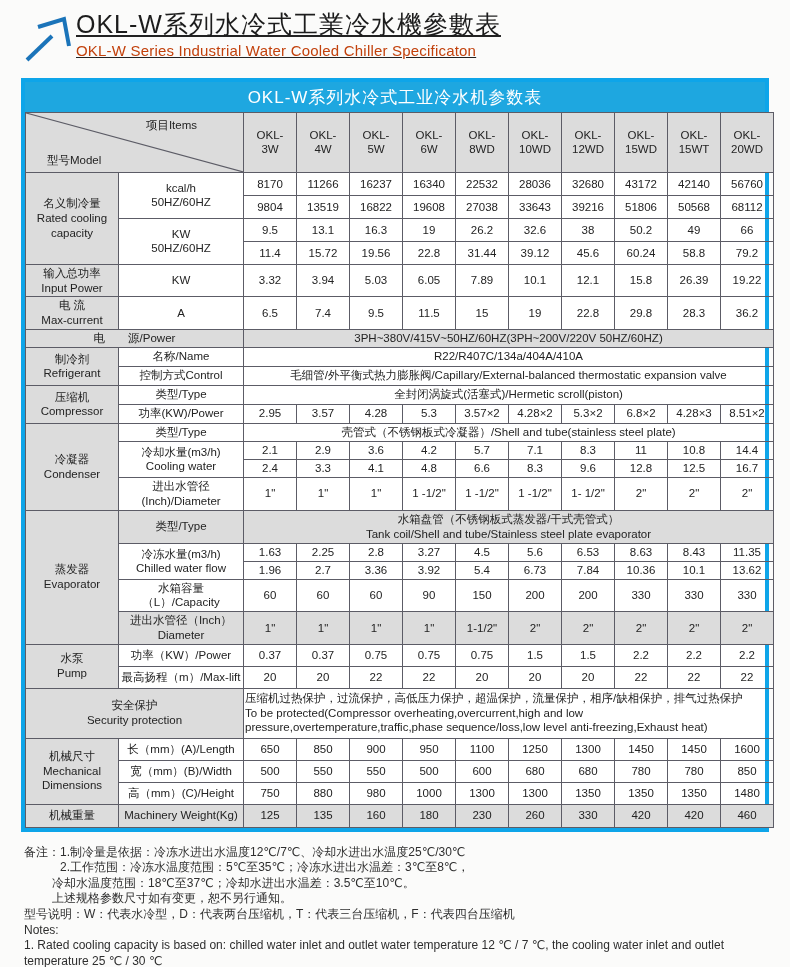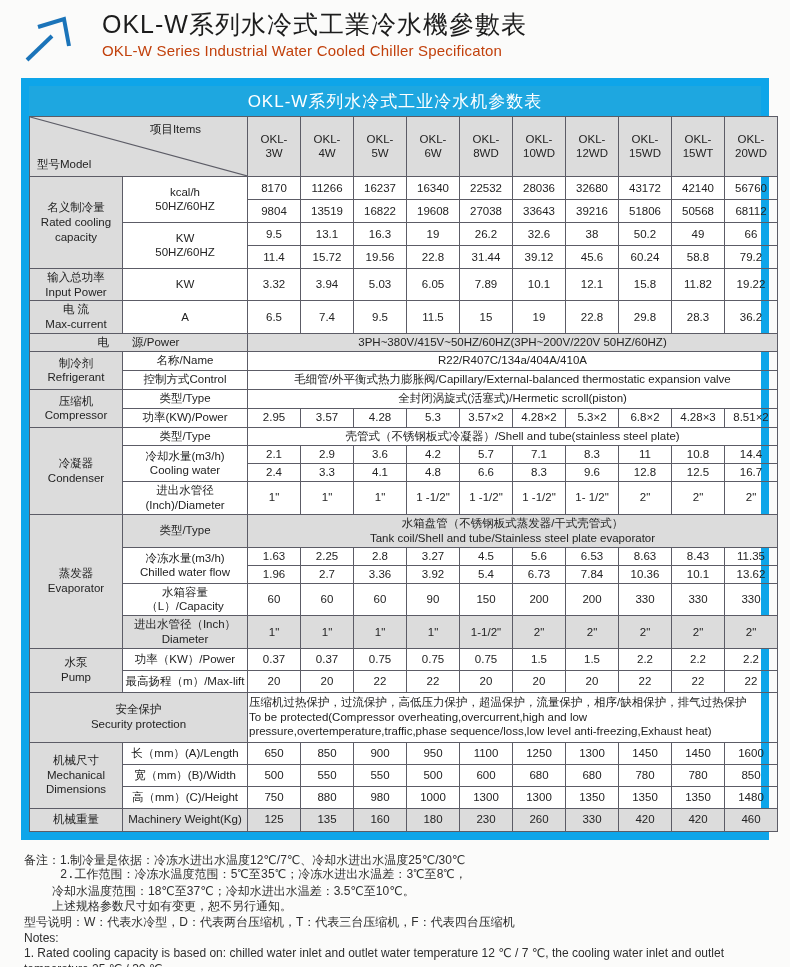--- a/index.html
+++ b/index.html
@@ -1,48 +1,48 @@
 <!DOCTYPE html>
 <html><head>
 <meta charset="utf-8">
 <style>
   * { box-sizing: border-box; margin: 0; padding: 0; }
   html,body { width: 790px; background: #fbfbfa; font-family: "Liberation Sans", "DejaVu Sans", sans-serif; color:#222; }
   body { height: 967px; overflow: hidden; }
 
   
-  .page-header { display:flex; align-items:flex-start; gap:26px; padding:10px 0 0 20px; }
+  .page-header { display:flex; align-items:flex-start; gap:0; padding:10px 0 0 20px;text-decoration:underline; }
   .logo { width:56px; height:50px; flex:0 0 auto; margin-top:4px; }
   .title-zh { font-size:25px; font-weight:500; letter-spacing:1px; color:#1c1c1c; line-height:1.15; }
   .title-en { font-size:15px; color:#c2410c; margin-top:3px; letter-spacing:0.2px; }
 
   
-  .table-wrap { width:748px; margin:14px 0 0 21px; border:8px solid #0ea5e9; background:#fff; }
+  .table-wrap { width:748px; margin:14px 0 0 21px; border:4px solid #0ea5e9; background:#fff; }
   .table-caption { height:30px; background:#1ea7e0; color:#fff; font-size:17px; letter-spacing:1px;
                    display:flex; align-items:center; justify-content:center; }
   table { border-collapse:collapse; table-layout:fixed; width:100%; font-size:11.5px; }
   td { border:1px solid #5c5c66; text-align:center; vertical-align:middle; padding:1px 2px;
        white-space:pre-line; line-height:1.28; color:#232323; overflow:hidden; }
   tr.sec > td { border-top:1.8px solid #2a2a2e; }
   .gray { background:#dcdcdc; }
   .left { text-align:left; padding-left:1px; }
 
   .r36{height:36px} .r23{height:23px} .r29{height:29px} .r18{height:18px} .r19{height:19px}
   .r33{height:33px} .r28{height:28px} .r34{height:24px} .r22{height:22px} .r50{height:50px}
 
   
   .diag { position:relative; padding:0; }
   .diag svg { position:absolute; inset:0; width:100%; height:100%; }
-  .corner-model { position:absolute; left:7px; bottom:4px; font-size:11.5px;text-align:center; }
+  .corner-model { position:absolute; left:21px; bottom:4px; font-size:11.5px;text-align:center; }
   .corner-items { position:absolute; right:46px; top:5px; font-size:11.5px;text-align:right; }
 
   
   .notes { margin:13px 0 0 24px; font-size:12px; color:#2e2e2e; }
   .notes p { line-height:15.6px; }
-  .ind-a { padding-left:36px;font-family:Liberation Mono, monospace; }
+  .ind-a { padding-left:36px; }
   .ind-b { padding-left:28px; }
 </style>
 </head>
 <body>
 
 <div class="page-header">
   <svg class="logo" viewBox="0 0 56 50">
     <line x1="7" y1="46" x2="32" y2="22" stroke="#1b74b9" stroke-width="4"></line>
     <polyline points="18,13 44,5 49,32" fill="none" stroke="#1b74b9" stroke-width="4"></polyline>
   </svg>
@@ -151,21 +151,21 @@
 Input Power</td>
         <td>KW</td>
         <td class="">3.32</td>
           <td class="">3.94</td>
           <td class="">5.03</td>
           <td class="">6.05</td>
           <td class="">7.89</td>
           <td class="">10.1</td>
           <td class="">12.1</td>
           <td class="">15.8</td>
-          <td class="">11.82</td>
+          <td class="">26.39</td>
           <td class="">19.22</td>
       </tr>
 
       <tr class="sec r29">
         <td class="gray">电 流
 Max-current</td>
         <td>A</td>
         <td class="">6.5</td>
           <td class="">7.4</td>
           <td class="">9.5</td>

